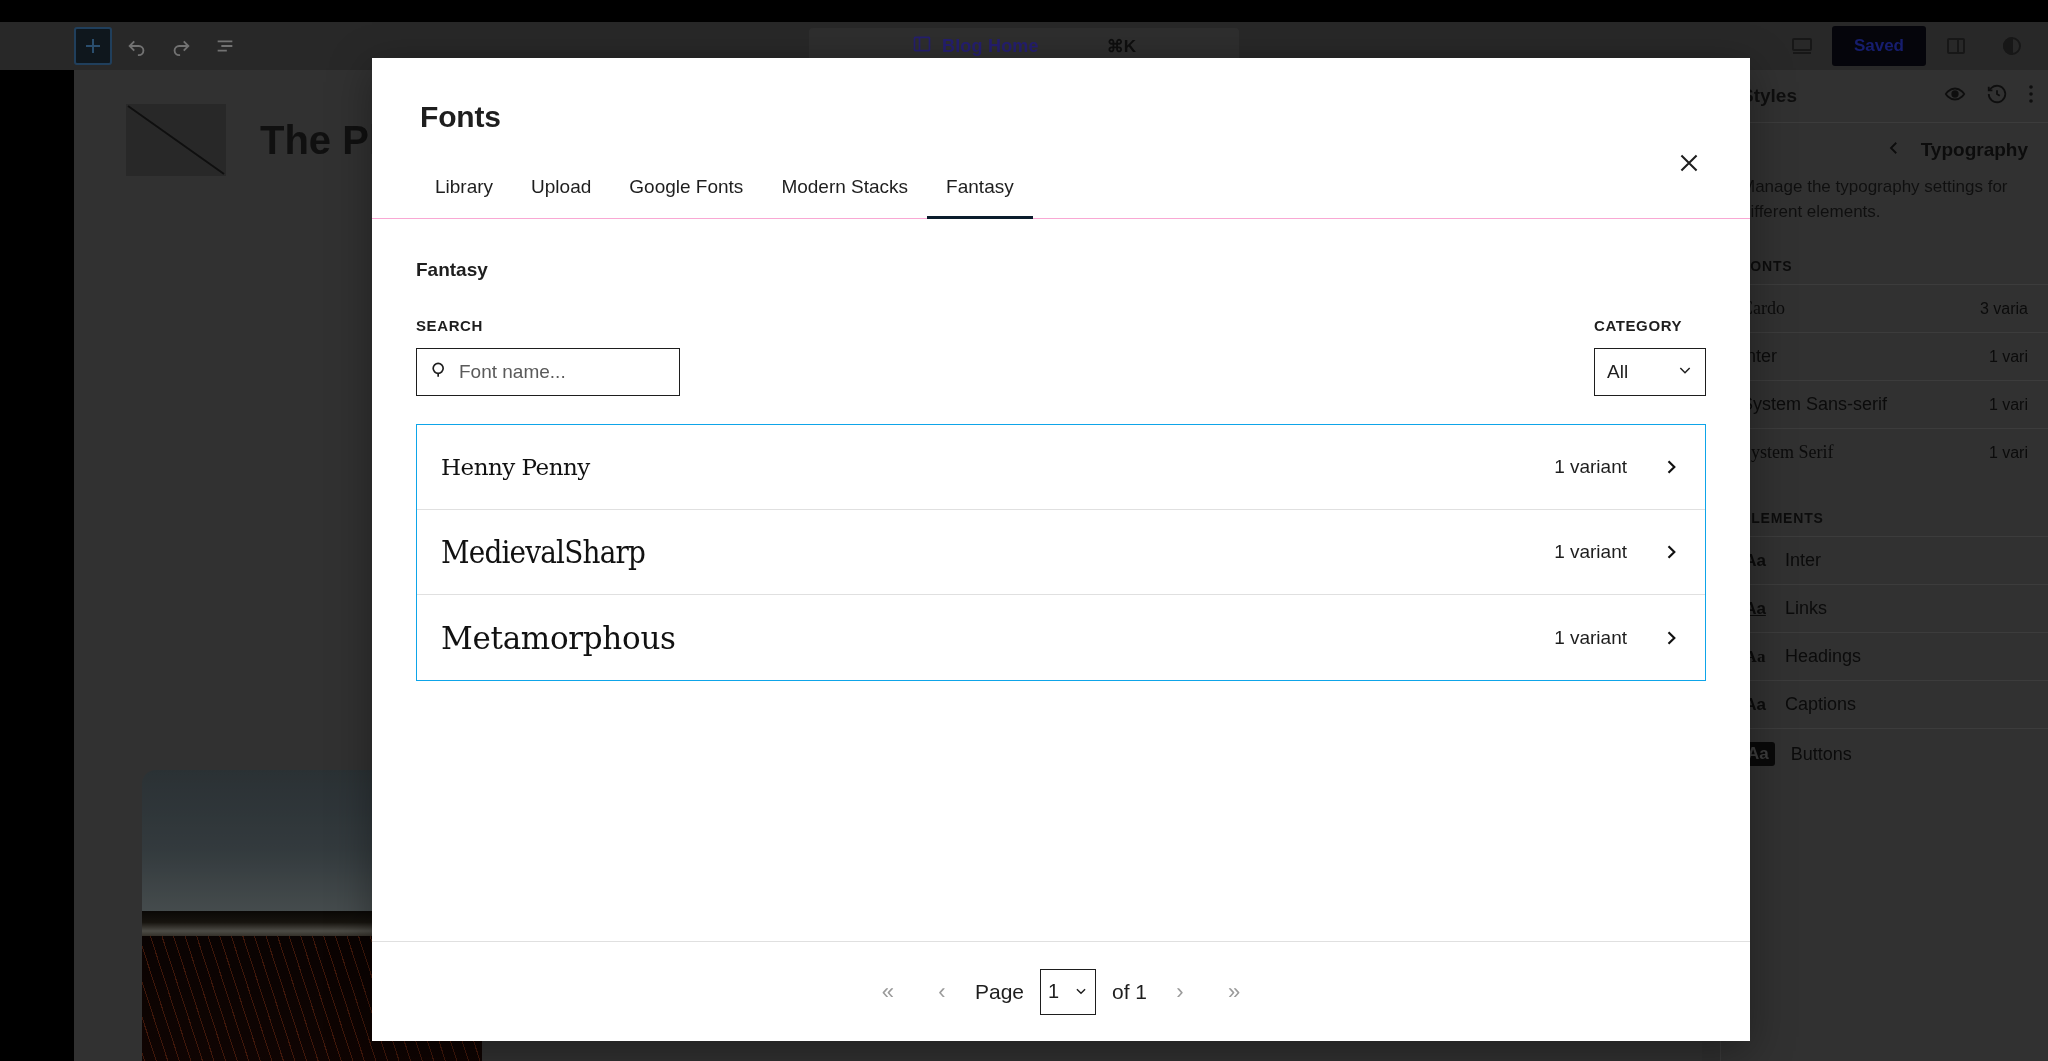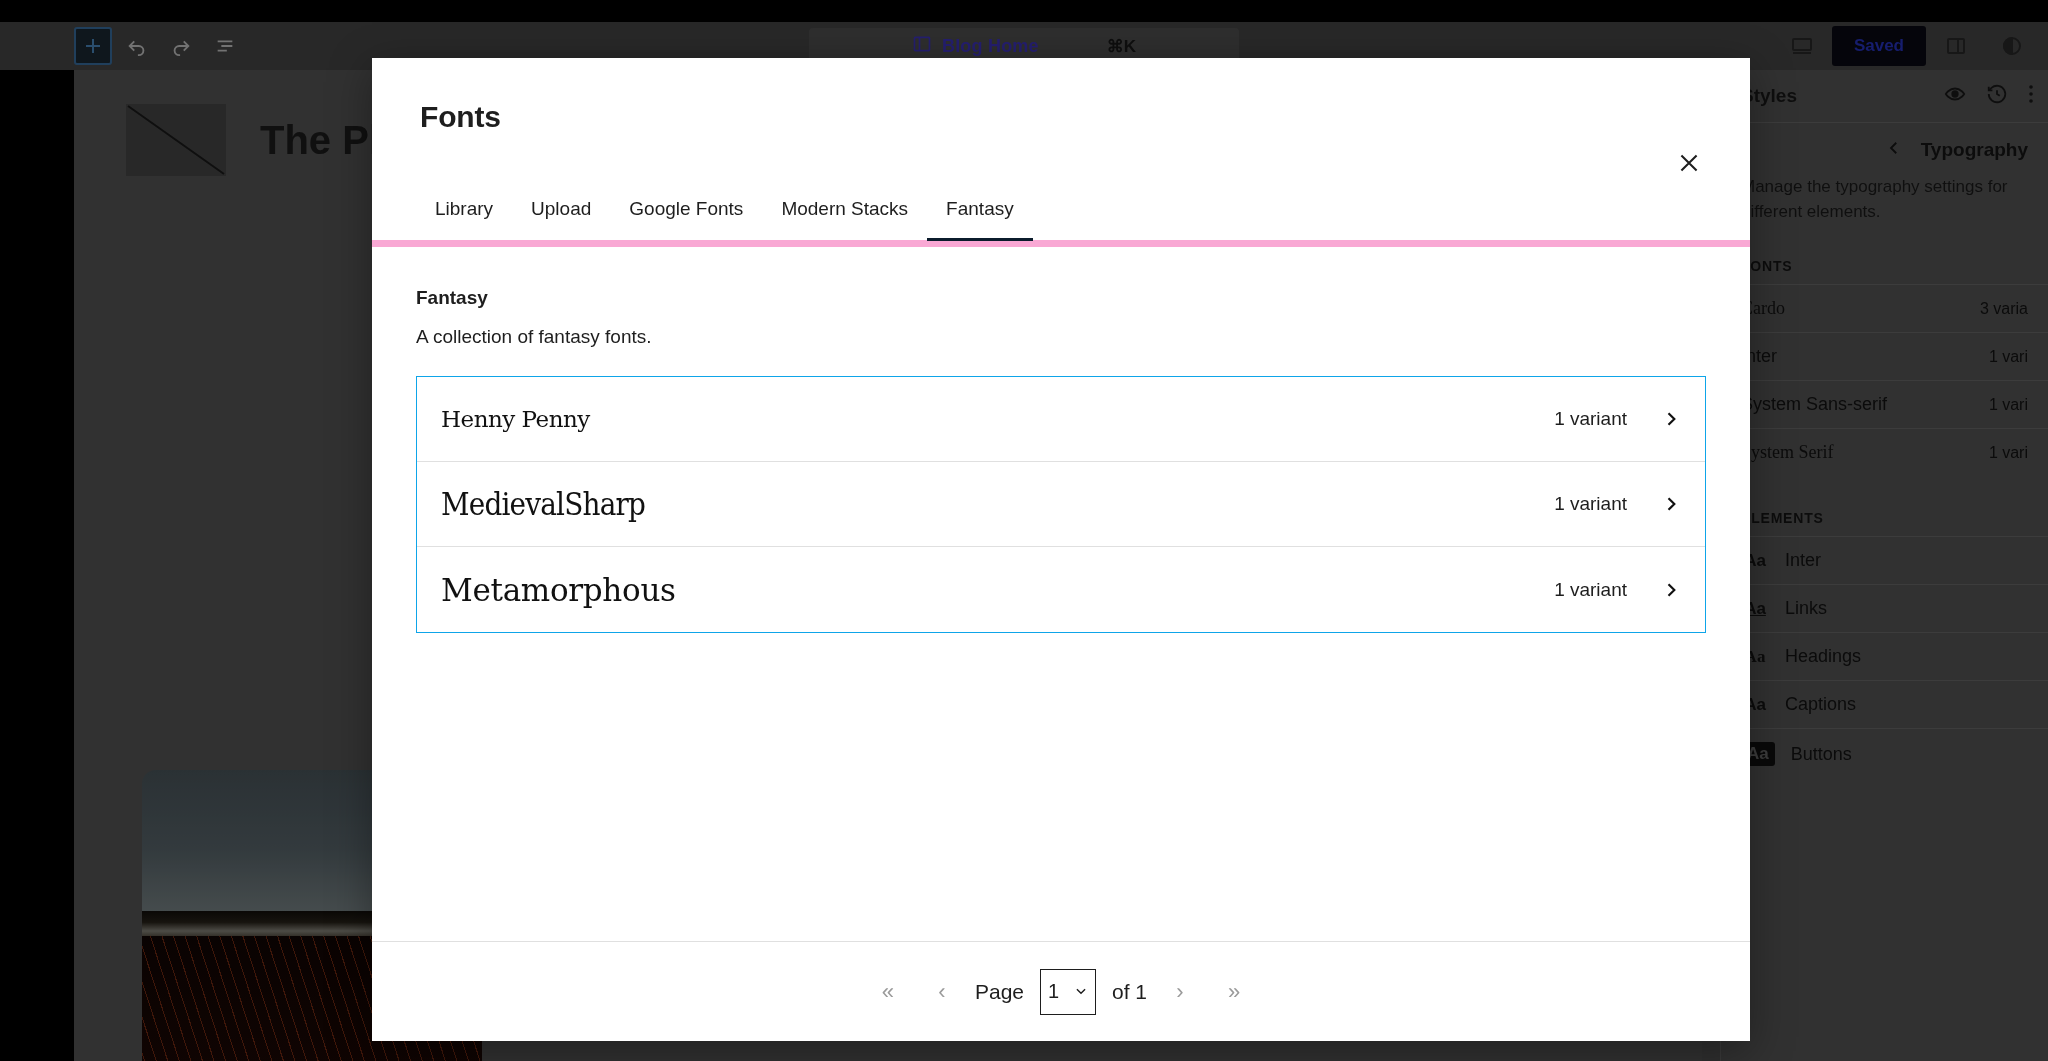--- a/index.html
+++ b/index.html
@@ -120,22 +120,22 @@
     background: #fff; box-shadow: 0 10px 40px rgba(0,0,0,.35);
     display: flex; flex-direction: column;
   }
   .modal-head { position: relative; padding: 42px 48px 0; }
   .modal-title { font-size: 30px; font-weight: 700; color: #1e1e1e; letter-spacing: -.2px; }
   .close-x {
     position: absolute; right: 40px; top: 84px; width: 42px; height: 42px;
     display: flex; align-items: center; justify-content: center; color: #1e1e1e;
   }
   .tabs {
-    display: flex; gap: 0; padding: 0 44px; margin-top: 64px;
-    border-bottom: 7px solid #f9a8d4;
+    display: flex; gap: 0; padding: 0 44px; margin-top: 42px;
+    border-bottom: 1px solid #f9a8d4;
   }
   .tab {
     padding: 0 19px 18px; font-size: 19px; color: #1e1e1e;
     border-bottom: 3px solid transparent; margin-bottom: -1px; white-space: nowrap;
   }
   .tab.active { font-weight: 400; border-bottom-color: #0b1c2c; }
 
   .modal-body { flex: 1; padding: 40px 44px 0; position: relative; }
   .coll-title { font-size: 19px; font-weight: 700; color: #1e1e1e; }
   .coll-desc { font-size: 19px; color: #1e1e1e; margin-top: 17px; }
@@ -380,22 +380,49 @@
     <div class="tabs">
       <div class="tab">Library</div>
       <div class="tab">Upload</div>
       <div class="tab">Google Fonts</div>
       <div class="tab">Modern Stacks</div>
       <div class="tab active">Fantasy</div>
     </div>
 
     <div class="modal-body">
       <div class="coll-title">Fantasy</div>
-      <div class="coll-desc">A collection of fantasy fonts.</div>
-
+
+      <div class="filters">
+        <div>
+          <div class="field-label">SEARCH</div>
+          <div class="search-wrap">
+            <div class="search-box">
+              <span>
+                <svg width="20" height="20" viewBox="0 0 24 24" fill="none" stroke="#1e1e1e" stroke-width="2">
+                  <circle cx="11" cy="10" r="6"></circle>
+                    <path d="M11 16v4"></path>
+                </svg>
+              </span>
+              <input type="text" placeholder="Font name..." style="">
+            </div>
+          </div>
+        </div>
+
+        <div class="cat-col">
+          <div class="field-label">CATEGORY</div>
+          <div class="cat-select">
+            <span>All</span>
+            <span>
+              <svg width="16" height="16" viewBox="0 0 24 24" fill="none" stroke="#1e1e1e" stroke-width="2.2">
+                <path d="M5 9l7 7 7-7"></path>
+              </svg>
+            </span>
+          </div>
+        </div>
+      </div>
 
       <div class="font-list">
         <div class="font-row">
           <span class="font-name fn-henny">Henny Penny</span>
           <span class="row-right">
             <span class="variant-txt">1 variant</span>
             <span class="chev">
               <svg width="20" height="20" viewBox="0 0 24 24" fill="none" stroke="currentColor" stroke-width="2.6">
                 <path d="M9 5l7 7-7 7"></path>
               </svg>

